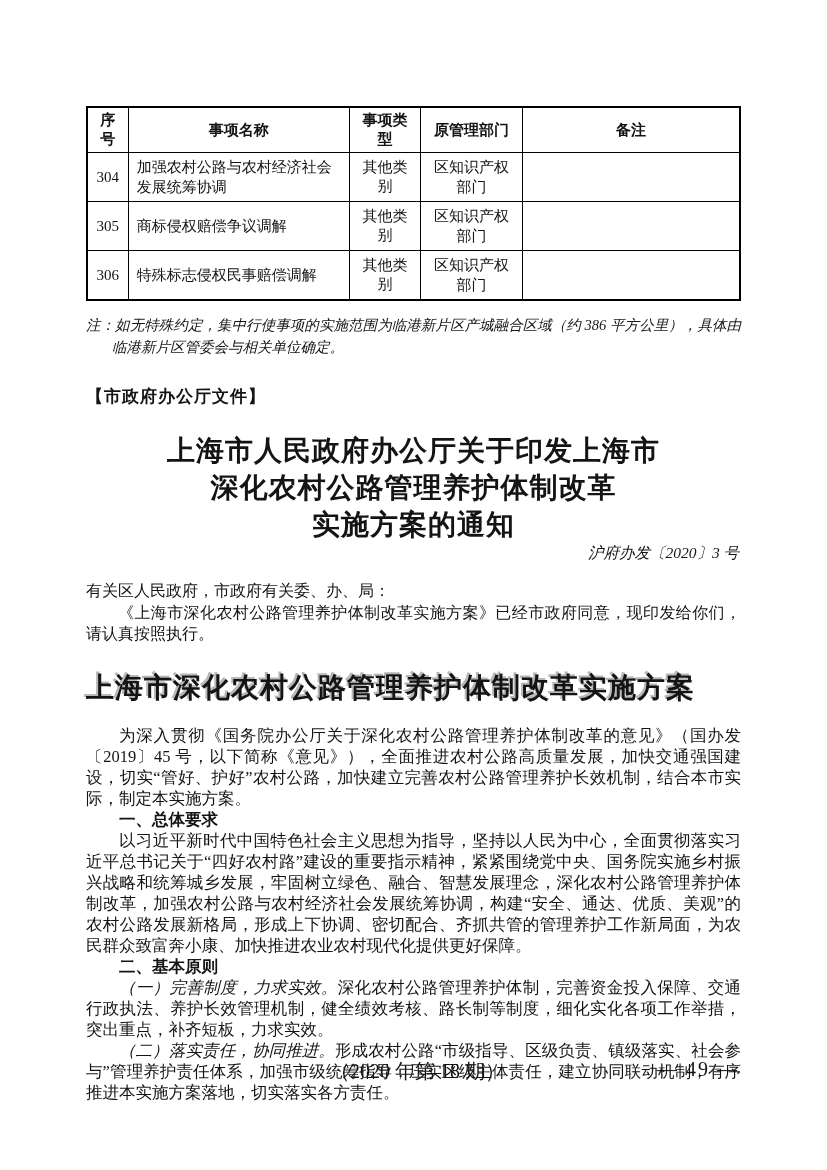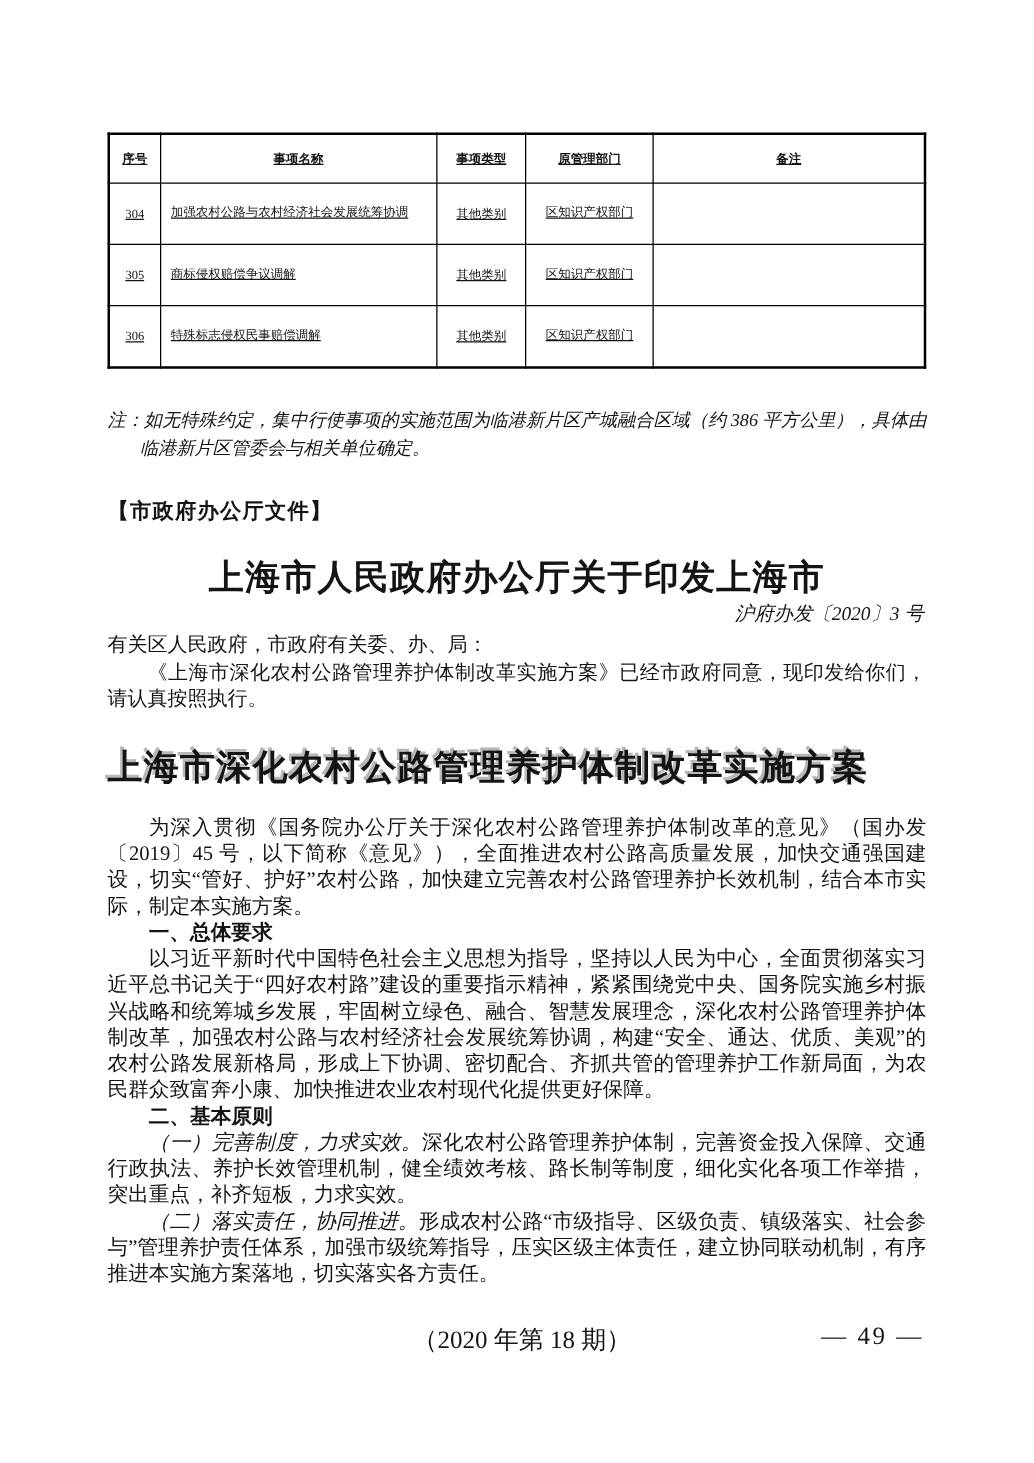--- a/index.html
+++ b/index.html
@@ -16,41 +16,40 @@
     margin:0 86px;
     padding-top:106px;
   }
 
   
   table.matters {
     width:100%;
     border-collapse:collapse;
     border:2.5px solid #000;
     table-layout:fixed;
-    font-size:10px;
-    text-decoration:underline;
+    font-size:15px;
   }
   table.matters th, table.matters td {
     border:1px solid #000;
     padding:3px 8px;
     vertical-align:middle;
   }
   table.matters th {
     font-weight:bold;
     text-align:center;
     height:32px;
   }
   table.matters td { height:42px; }
   td.c-no, td.c-type, td.c-dept { text-align:center; }
   td.c-name { text-align:left; line-height:1.35; }
   td.c-dept { line-height:1.35; }
 
   
   .table-note {
-    margin-top:31px;
+    margin-top:13px;
     font-style:italic;
     font-size:14.5px;
     line-height:1.55;
     padding-left:1.8em;
     text-indent:-1.8em;
     text-align:justify;
   }
 
   
   .section-tag {
@@ -76,21 +75,21 @@
     margin-top:5px;
   }
   .doc-number {
     text-align:right;
     font-style:italic;
     font-size:15.5px;
     padding-right:2px;
   }
 
   .salutation {
-    margin-top:4px;
+    margin-top:16px;
     font-size:16px;
     line-height:21px;
   }
   .notice-body {
     font-size:16px;
     line-height:21px;
     text-indent:2em;
     text-align:justify;
     margin-top:1px;
   }
@@ -187,20 +186,22 @@
       </tr>
     </tbody>
   </table>
 
   <p class="table-note">注：如无特殊约定，集中行使事项的实施范围为临港新片区产城融合区域（约 386 平方公里），具体由临港新片区管委会与相关单位确定。</p>
 
   <div class="section-tag">【市政府办公厅文件】</div>
 
   <div class="notice-title">
     <div>上海市人民政府办公厅关于印发上海市</div>
+    <div>深化农村公路管理养护体制改革</div>
+    <div>实施方案的通知</div>
   </div>
 
   <div class="doc-number">沪府办发〔2020〕3 号</div>
 
   <div class="salutation">有关区人民政府，市政府有关委、办、局：</div>
   <p class="notice-body">《上海市深化农村公路管理养护体制改革实施方案》已经市政府同意，现印发给你们，请认真按照执行。</p>
 
   <div class="plan-heading">上海市深化农村公路管理养护体制改革实施方案</div>
 
   <div class="plan-body">

